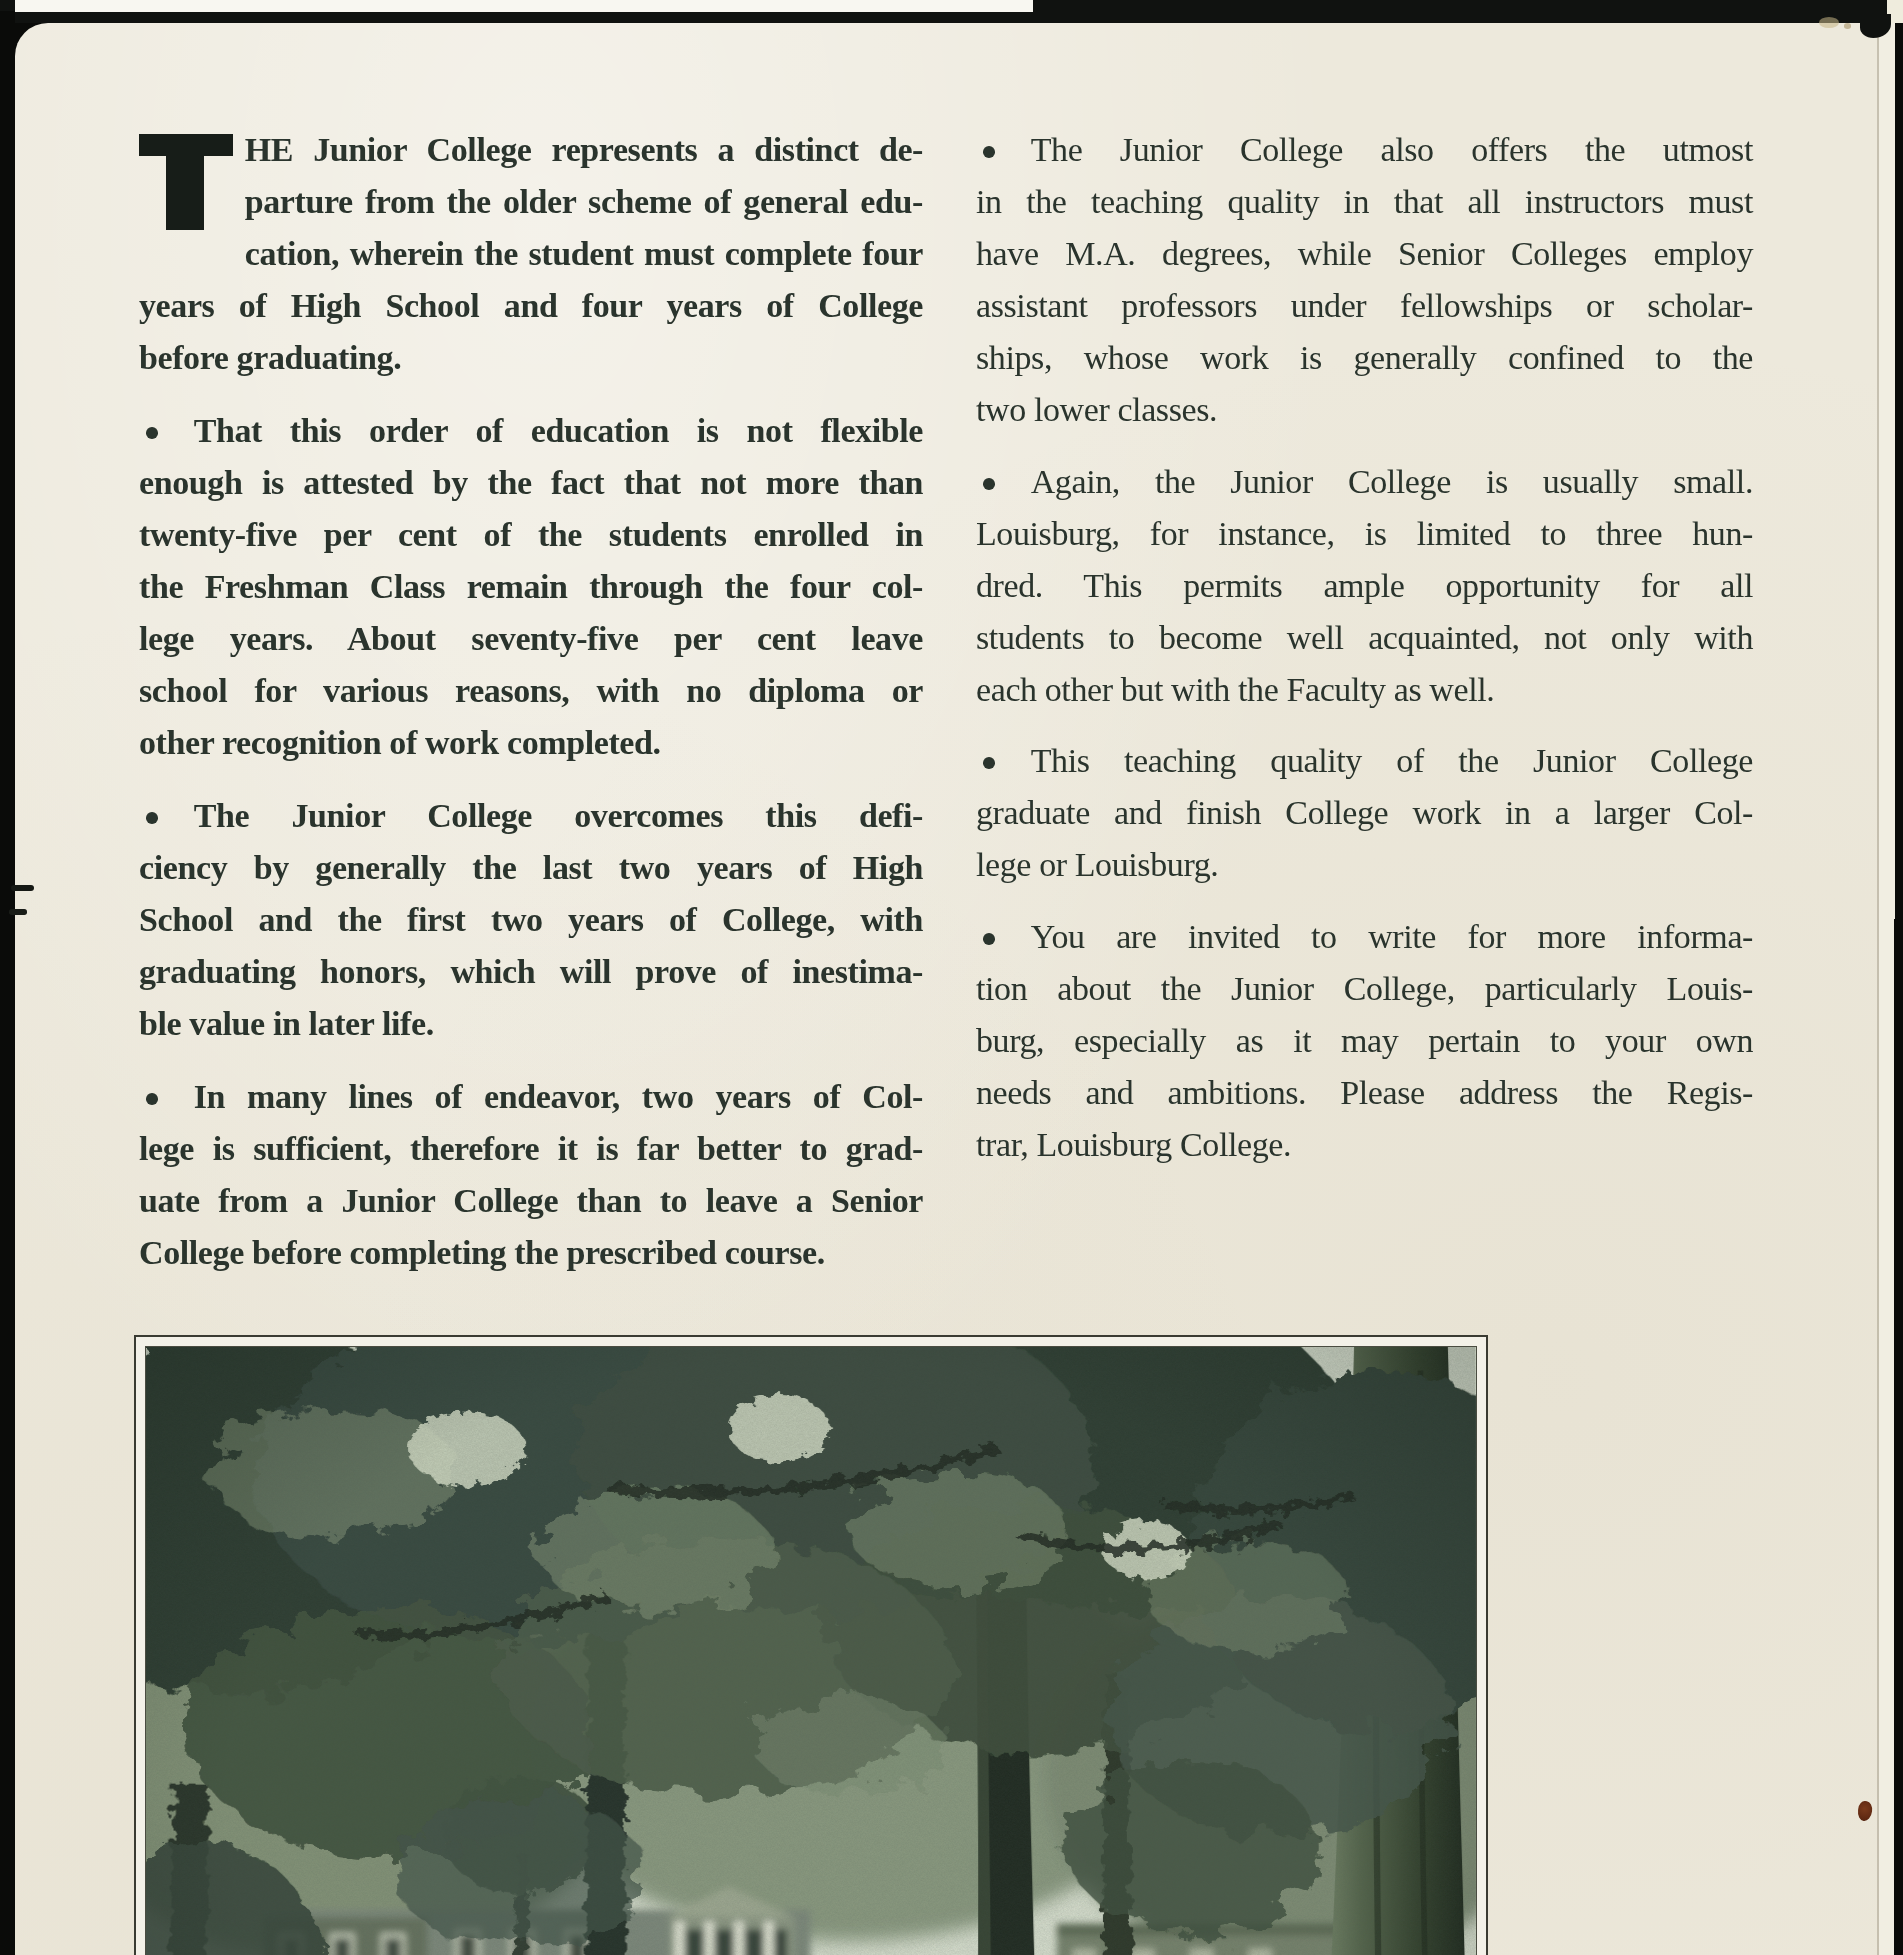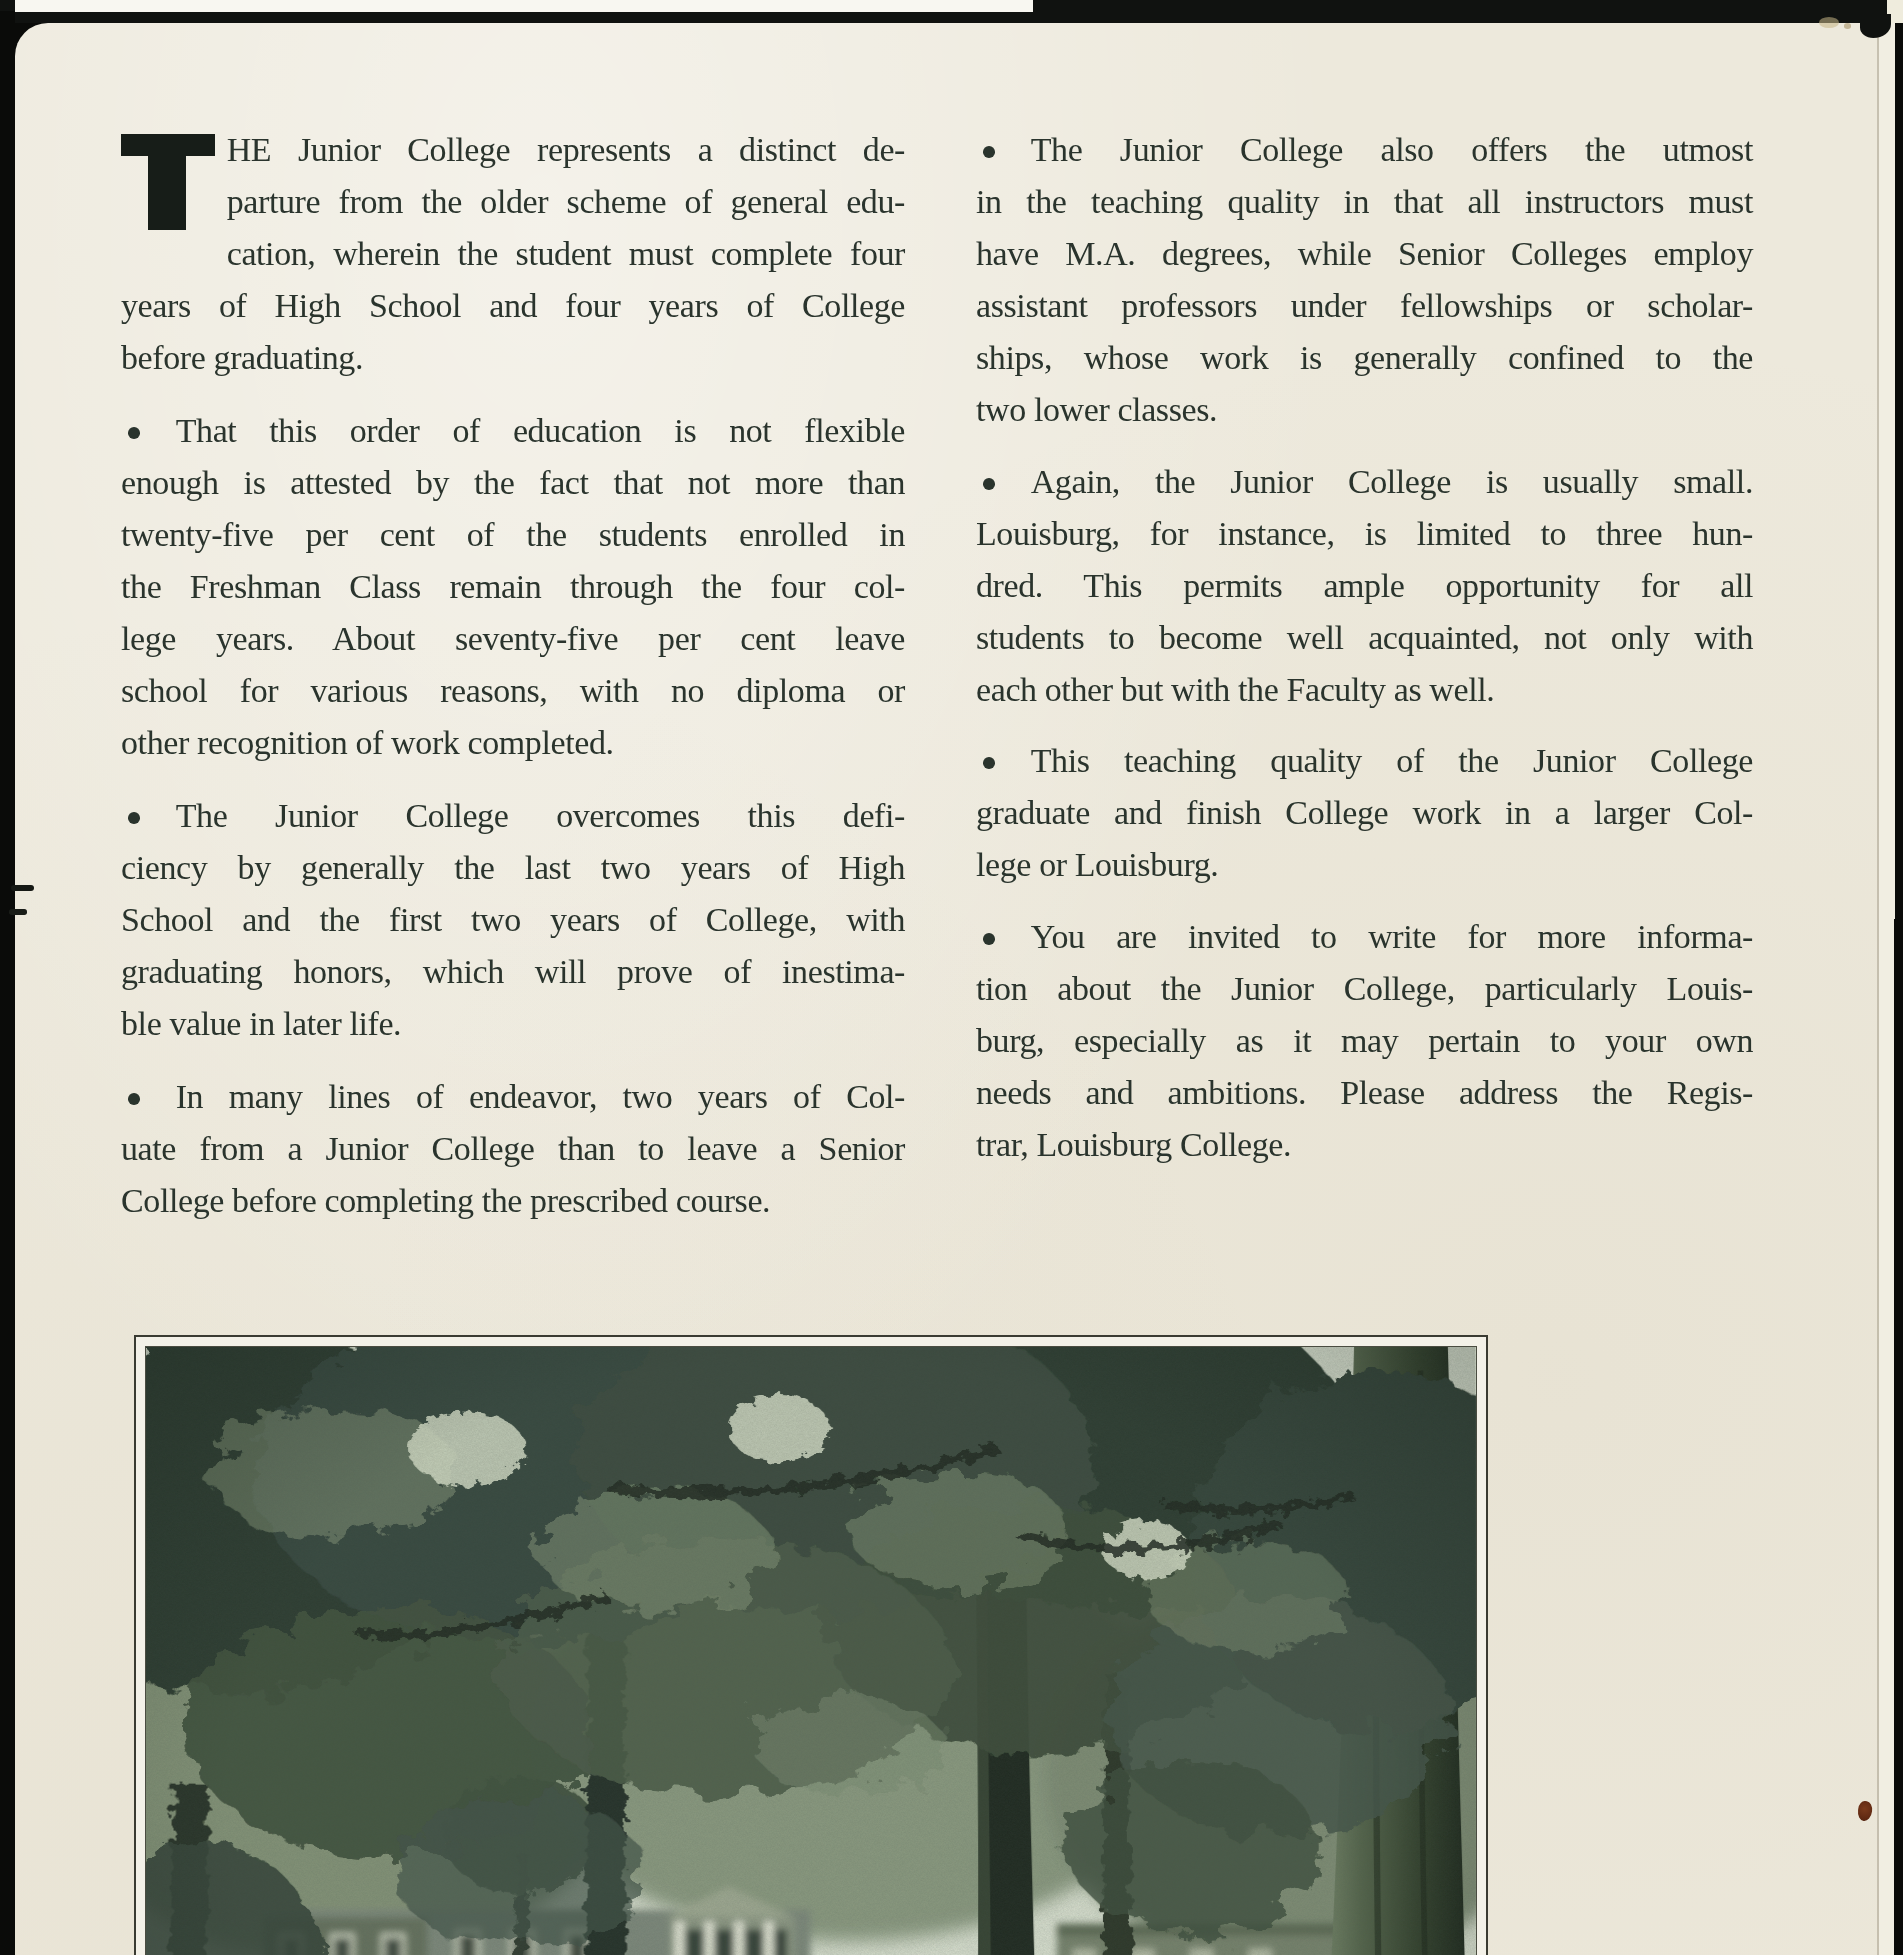--- a/index.html
+++ b/index.html
@@ -35,21 +35,21 @@
   .tick2{left:9.4px;top:909px;width:18px;height:5.5px;background:#1A1D18;border-radius:2.7px;}
   .speck-brown{left:1858px;top:1801px;width:14px;height:20.3px;border-radius:48% 52% 58% 55%;
       background:radial-gradient(circle at 45% 40%, #7A3A1C 0%, #5E2812 70%, #4A2010 100%);
       transform:rotate(7deg);}
   .stain-tr{left:1819px;top:17px;width:20.3px;height:11px;border-radius:50%;background:rgba(198,182,134,.55);}
   .stain-tr2{left:1844px;top:23px;width:7px;height:5.5px;border-radius:50%;background:rgba(166,146,104,.6);}
 
   
   .col{position:absolute;top:124px;color:var(--ink);font-size:34px;line-height:52px;
        letter-spacing:-0.4px;}
-  .col-left{left:121px;width:784px;}
+  .col-left{left:139px;width:784px;font-weight:bold;}
   .col-right{left:976px;width:777px;}
   .para{margin:0 0 21px 0;}
   .col-right .para{margin-bottom:19.6px;}
   .para:last-child{margin-bottom:0;}
   .tline{white-space:nowrap;text-align:justify;text-align-last:justify;text-justify:inter-word;
          min-height:52px;}
   .tline.last{text-align-last:left;}
   .bullet{display:inline-block;width:11.7px;height:11.7px;border-radius:50%;
           background:var(--ink);margin:0 36px 0 7px;vertical-align:3.1px;}
   .dropcap{float:left;display:block;width:94px;height:105px;margin:0 11.7px 0 0;}
@@ -104,20 +104,21 @@
     </div>
     <div class="para">
       <div class="tline"><span class="bullet"></span>The Junior College overcomes this defi-</div>
       <div class="tline">ciency by generally the last two years of High</div>
       <div class="tline">School and the first two years of College, with</div>
       <div class="tline">graduating honors, which will prove of inestima-</div>
       <div class="tline last">ble value in later life.</div>
     </div>
     <div class="para">
       <div class="tline"><span class="bullet"></span>In many lines of endeavor, two years of Col-</div>
+      <div class="tline">lege is sufficient, therefore it is far better to grad-</div>
       <div class="tline">uate from a Junior College than to leave a Senior</div>
       <div class="tline last">College before completing the prescribed course.</div>
     </div>
   </div>
 <div class="col col-right">
     <div class="para">
       <div class="tline"><span class="bullet"></span>The Junior College also offers the utmost</div>
       <div class="tline">in the teaching quality in that all instructors must</div>
       <div class="tline">have M.A. degrees, while Senior Colleges employ</div>
       <div class="tline">assistant professors under fellowships or scholar-</div>

